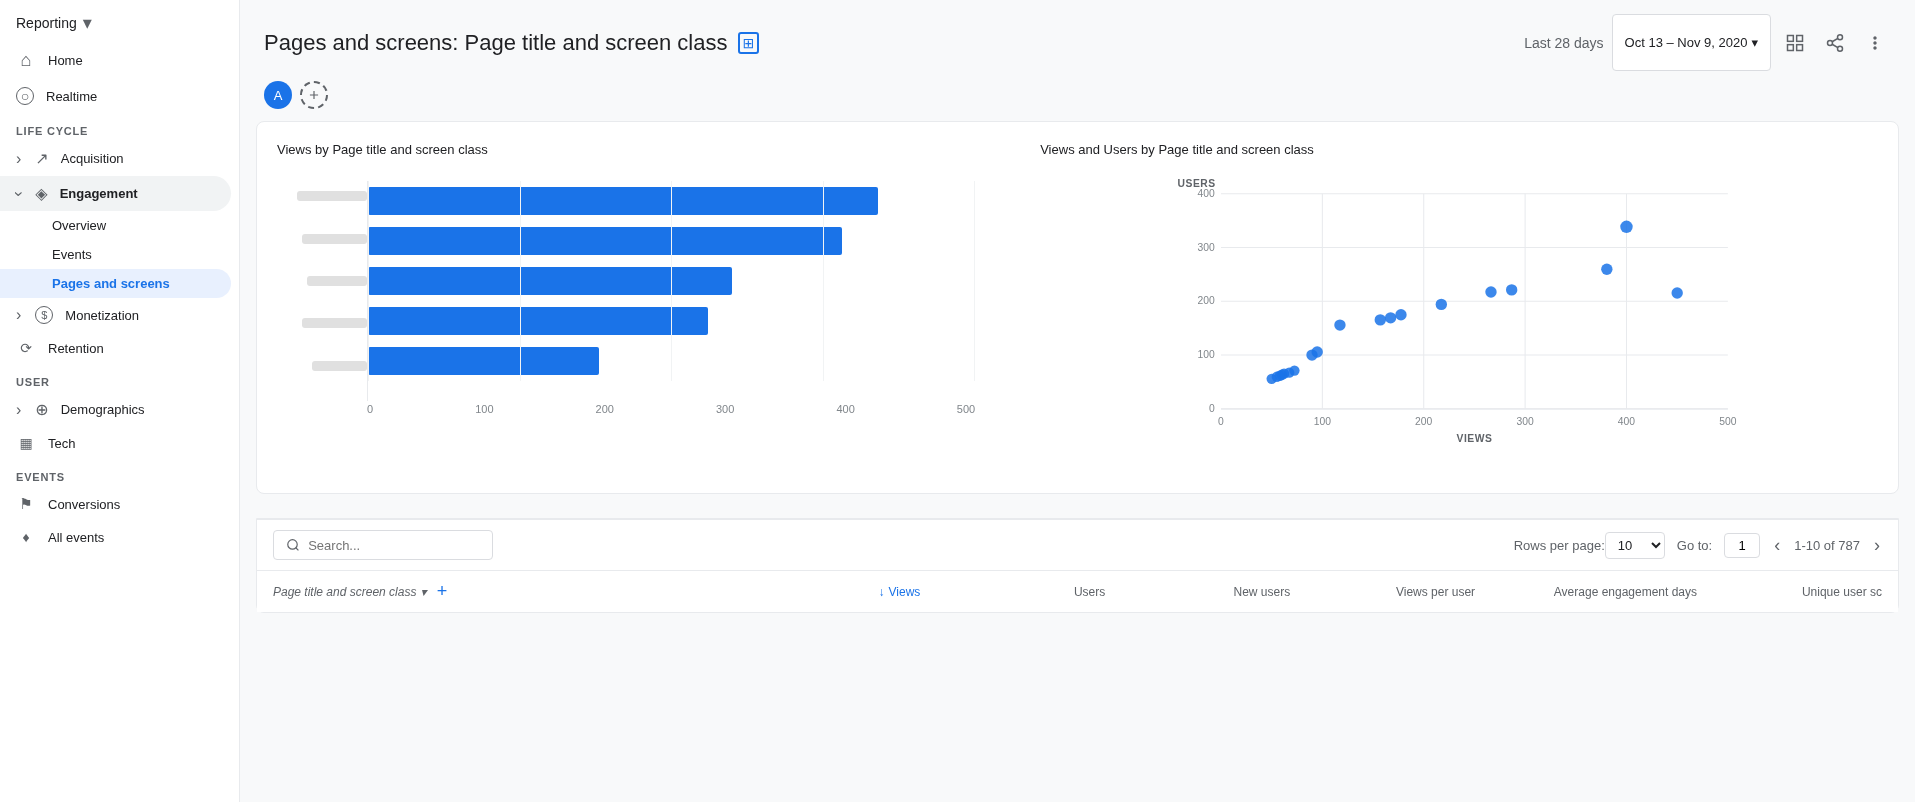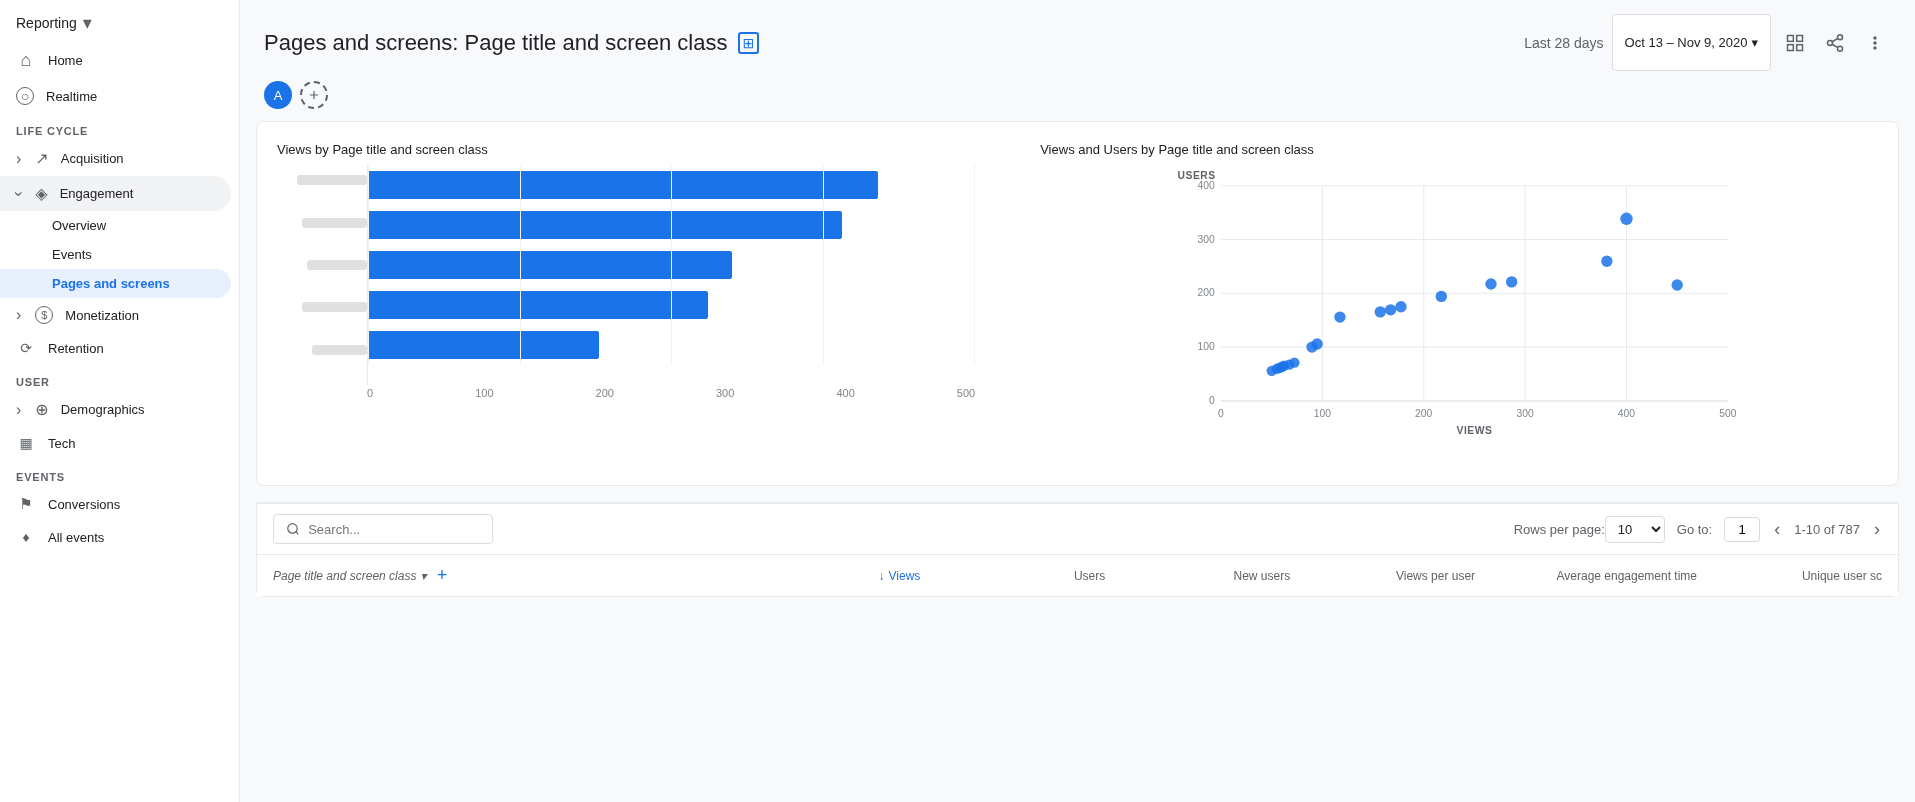--- a/index.html
+++ b/index.html
@@ -186,20 +186,21 @@
       align-items: flex-start;
     }
 
     .chart-section {
       flex: 1;
     }
 
     .chart-title {
       font-size: 13px;
       color: #202124;
+      margin-bottom: 16px;
     }
     .bar-row {
       display: flex;
       align-items: center;
       gap: 8px;
       height: 36px;
     }
     .bar-fill {
       height: 32px;
       background: #1a73e8;
@@ -316,21 +317,21 @@
 
   <div class="sidebar-expand-item">
     <span class="chevron-icon">›</span>
     <span style="font-size:16px; color:#5f6368;">↗</span>
     <span>Acquisition</span>
   </div>
 
   <div class="sidebar-expand-item" style="background:#f1f3f4;">
     <span class="chevron-icon" style="transform:rotate(90deg); display:inline-block;">›</span>
     <span style="font-size:16px; color:#5f6368;">◈</span>
-    <span style="font-weight:400;">Engagement</span>
+    <span style="font-weight:700;">Engagement</span>
   </div>
   <div class="sidebar-sub-item">
     <span>Overview</span>
   </div>
   <div class="sidebar-sub-item">
     <span>Events</span>
   </div>
   <div class="sidebar-sub-item active">
     <span>Pages and screens</span>
   </div>
@@ -542,21 +543,21 @@
 
             <circle cx="442" cy="52" r="6" fill="#1a73e8" opacity="0.85"></circle>
 
             <circle cx="491" cy="116" r="5.5" fill="#1a73e8" opacity="0.85"></circle>
           </svg>
         </div>
       </div>
     </div>
   </div>
 
-  <div style="background:#fff; margin: 0 16px; border: 1px solid #e8eaed; border-top: 1px solid #e8eaed; border-radius: 0 0 8px 8px;">
+  <div style="background:#fff; margin: 8px 16px; border: 1px solid #e8eaed; border-top: 1px solid #e8eaed; border-radius: 0 0 8px 8px;">
     <div class="table-toolbar">
       <div class="search-box">
         <svg width="16" height="16" viewBox="0 0 24 24" fill="none" stroke="#5f6368" stroke-width="2">
           <circle cx="11" cy="11" r="8"></circle>
             <line x1="21" y1="21" x2="16.65" y2="16.65"></line>
         </svg>
         <input type="text" placeholder="Search..." style="">
       </div>
       <div class="pagination-controls">
         <div class="rows-per-page">
@@ -589,20 +590,20 @@
       <div class="col-users">
         <span>Users</span>
       </div>
       <div class="col-new-users">
         <span>New users</span>
       </div>
       <div class="col-views-per-user">
         <span>Views per user</span>
       </div>
       <div class="col-avg-engagement">
-        <span>Average engagement time</span>
+        <span>Average engagement days</span>
       </div>
       <div class="col-unique-users">
         <span>Unique user sc</span>
       </div>
     </div>
   </div>
 </main>
 
 </body></html>

